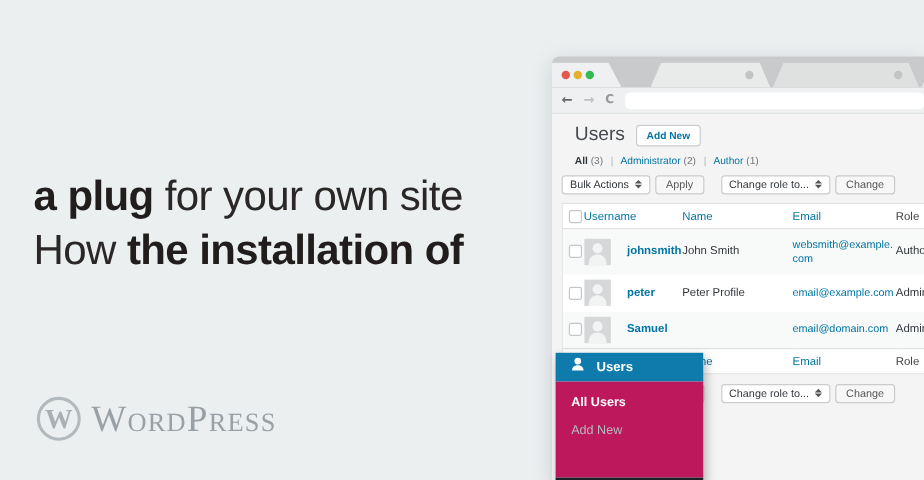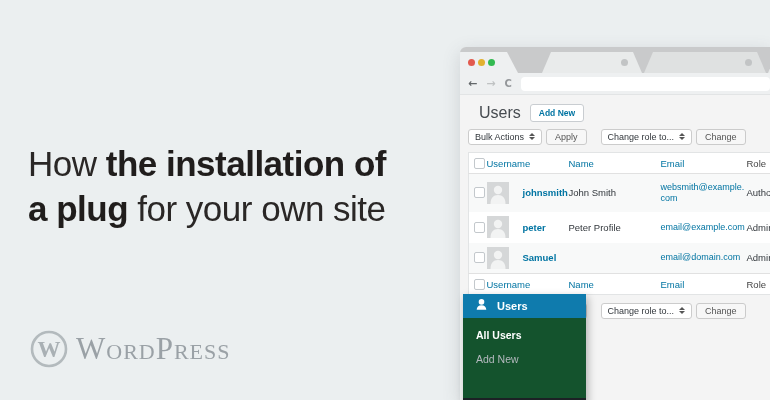--- a/index.html
+++ b/index.html
@@ -95,33 +95,33 @@
   .avatar svg{ display:block; }
   .ulink { color:#0074a2; font-weight:700; font-size:9.5px; cursor:pointer;margin-left:10px; }
   .namecell { color:#32373c; font-size:9.5px; }
   .emailcell { color:#0074a2; font-size:9px; word-break:break-all; line-height:11px; cursor:pointer; padding-right:4px; }
   .rolecell { color:#32373c; font-size:9.5px; white-space:nowrap; }
 
   
   .flyout { position:absolute; left:463px; top:294px; width:123px; height:110px; z-index:5; box-shadow:2px 3px 8px rgba(0,0,0,.28); }
   .flyout-head { height:24px; background:#0f7bad; display:flex; align-items:center; gap:9px; padding-left:12px; cursor:pointer; }
   .flyout-head .label { color:#fff; font-weight:700; font-size:11px; }
-  .flyout-body { background:#14532d; padding-top:5px; height:80px; }
+  .flyout-body { background:#be185d; padding-top:5px; height:80px; }
   .flyout-item { height:24px; display:flex; align-items:center; padding-left:13px; font-size:10.5px; color:#b4b9be; cursor:pointer; }
   .flyout-item.active { color:#fff; font-weight:700; }
   .flyout-foot { height:6px; background:#1c2125; }
 </style>
 </head>
 <body>
 
 <div class="canvas">
 
   <div class="hero">
+    <div class="hero-line"><span class="bold">a plug</span><span class="light"> for your own site</span></div>
     <div class="hero-line"><span class="light">How </span><span class="bold">the installation of</span></div>
-    <div class="hero-line"><span class="bold">a plug</span><span class="light"> for your own site</span></div>
   </div>
 
   <div class="brand">
     <span>
       <svg width="38" height="38" viewBox="0 0 38 38">
         <circle cx="19" cy="19" r="17" fill="none" stroke="#b3babd" stroke-width="2.6"></circle>
         <text x="19" y="27" text-anchor="middle" font-family="Liberation Serif, serif" font-size="23" font-weight="700" fill="#a9b0b4">W</text>
       </svg>
     </span>
     <span class="brand-word">WordPress</span>
@@ -151,20 +151,30 @@
       <div class="url-bar"></div>
     </div>
 
     <div class="admin">
 
       <div class="admin-head">
         <span class="page-title">Users</span>
         <button class="add-new">Add New</button>
       </div>
 
+      <div class="filters">
+        <span class="f-strong">All</span>
+        <span class="f-count">(3)</span>
+        <span class="sep">|</span>
+        <span class="f-link">Administrator</span>
+        <span class="f-count">(2)</span>
+        <span class="sep">|</span>
+        <span class="f-link">Author</span>
+        <span class="f-count">(1)</span>
+      </div>
 
       <div class="bulkrow">
         <span class="wp-select">
             <span>Bulk Actions</span>
             <span class="updown">
               <i class="up"></i>
               <i class="dn"></i>
             </span>
           </span>
         <button class="wp-btn gap4">Apply</button>

